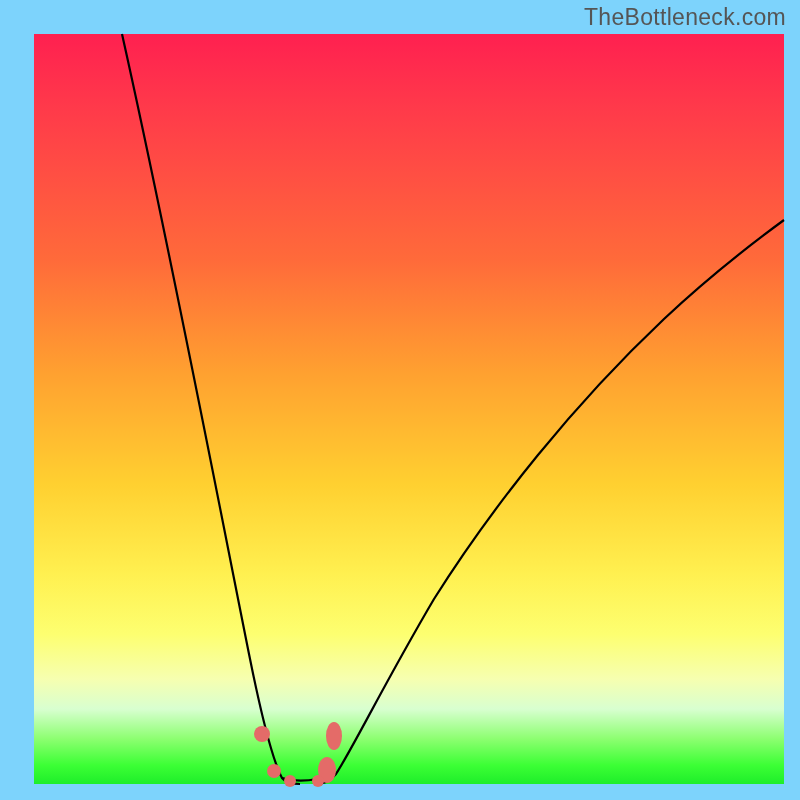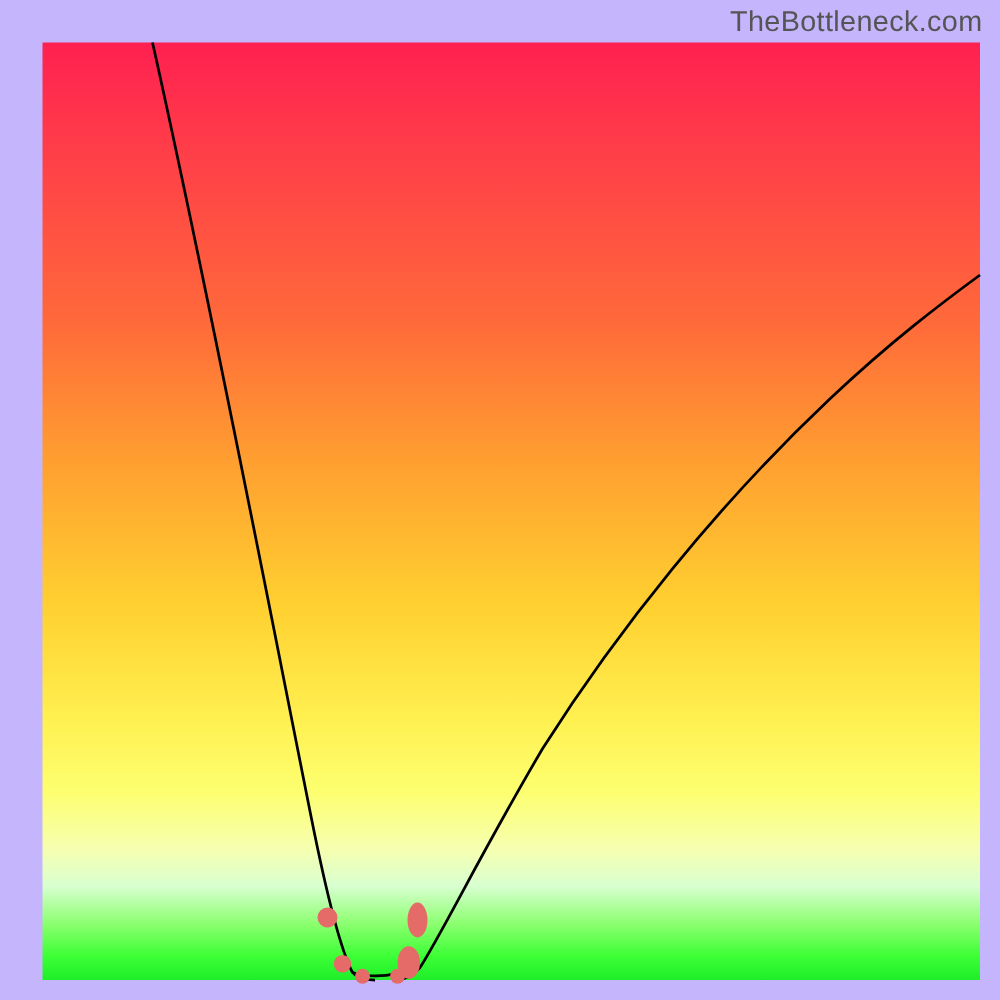--- a/index.html
+++ b/index.html
@@ -10,21 +10,21 @@
     overflow: hidden;
     background: #000;
     font-family: Arial, Helvetica, sans-serif;
   }
   .frame {
     position: absolute;
     left: 0;
     top: 0;
     width: 800px;
     height: 800px;
-    background: #c4b5fd;
+    background: #7dd3fc;
   }
   .plot-area {
     position: absolute;
     left: 34px;
     top: 34px;
     width: 750px;
     height: 750px;
     
     background: linear-gradient(
       to bottom,

